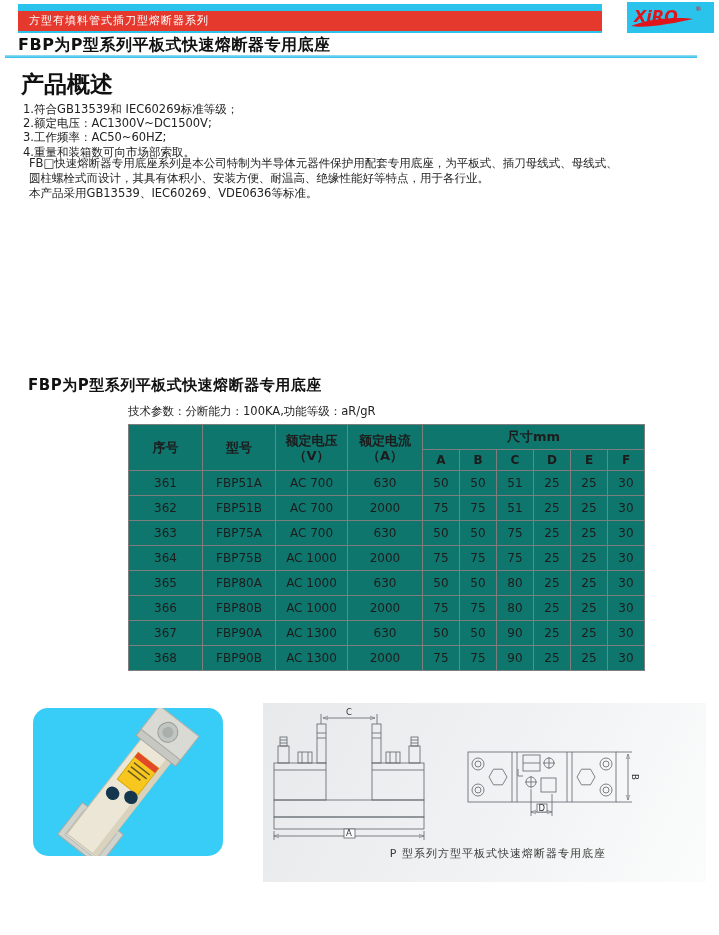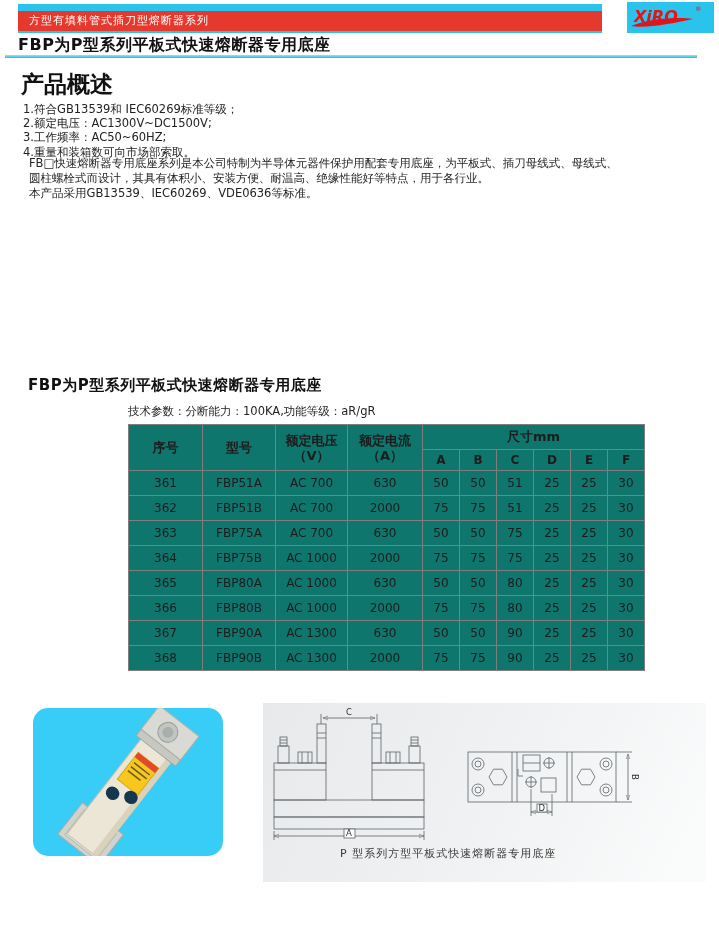--- a/index.html
+++ b/index.html
@@ -32,21 +32,21 @@
   .pre{white-space:pre-line;line-height:15px;}
   .c-seq{width:73px;}.c-model{width:72px;margin-top:44px;}.c-volt{width:71px;}.c-cur{width:74px;}.c-dim{width:36px;}
   tr.hrow1 th{height:45px;}
   tr.hrow1 th.grp{height:24px;text-align:center;}
 
   .photo-wrap{left:33px;top:708px;width:190px;height:148px;}
   .panel{left:263px;top:703px;width:443px;height:179px;
          background:linear-gradient(115deg,#e7e9ea 0%,#f1f2f3 55%,#fbfcfc 100%);}
   .front-view{left:266px;top:707px;}
   .top-view{left:460px;top:745px;}
-  .fig-caption{left:340px;top:846px;width:266px;text-align:left;font-size:11px;color:#3a3a3a;letter-spacing:1px;}
+  .fig-caption{left:340px;top:846px;width:266px;text-align:right;font-size:11px;color:#3a3a3a;letter-spacing:1px;}
 
   svg text{font-family:"DejaVu Sans","Liberation Sans",sans-serif;}
   .draw line,.draw rect,.draw path,.draw circle,.draw polygon,.draw polyline{stroke:#5e646a;stroke-width:.8;fill:none;}
   .draw text{fill:#333;font-size:8.5px;stroke:none;}
   .draw .bg{fill:#fdfdfd;}
 </style>
 </head>
 <body>
 
 <div id="page">

